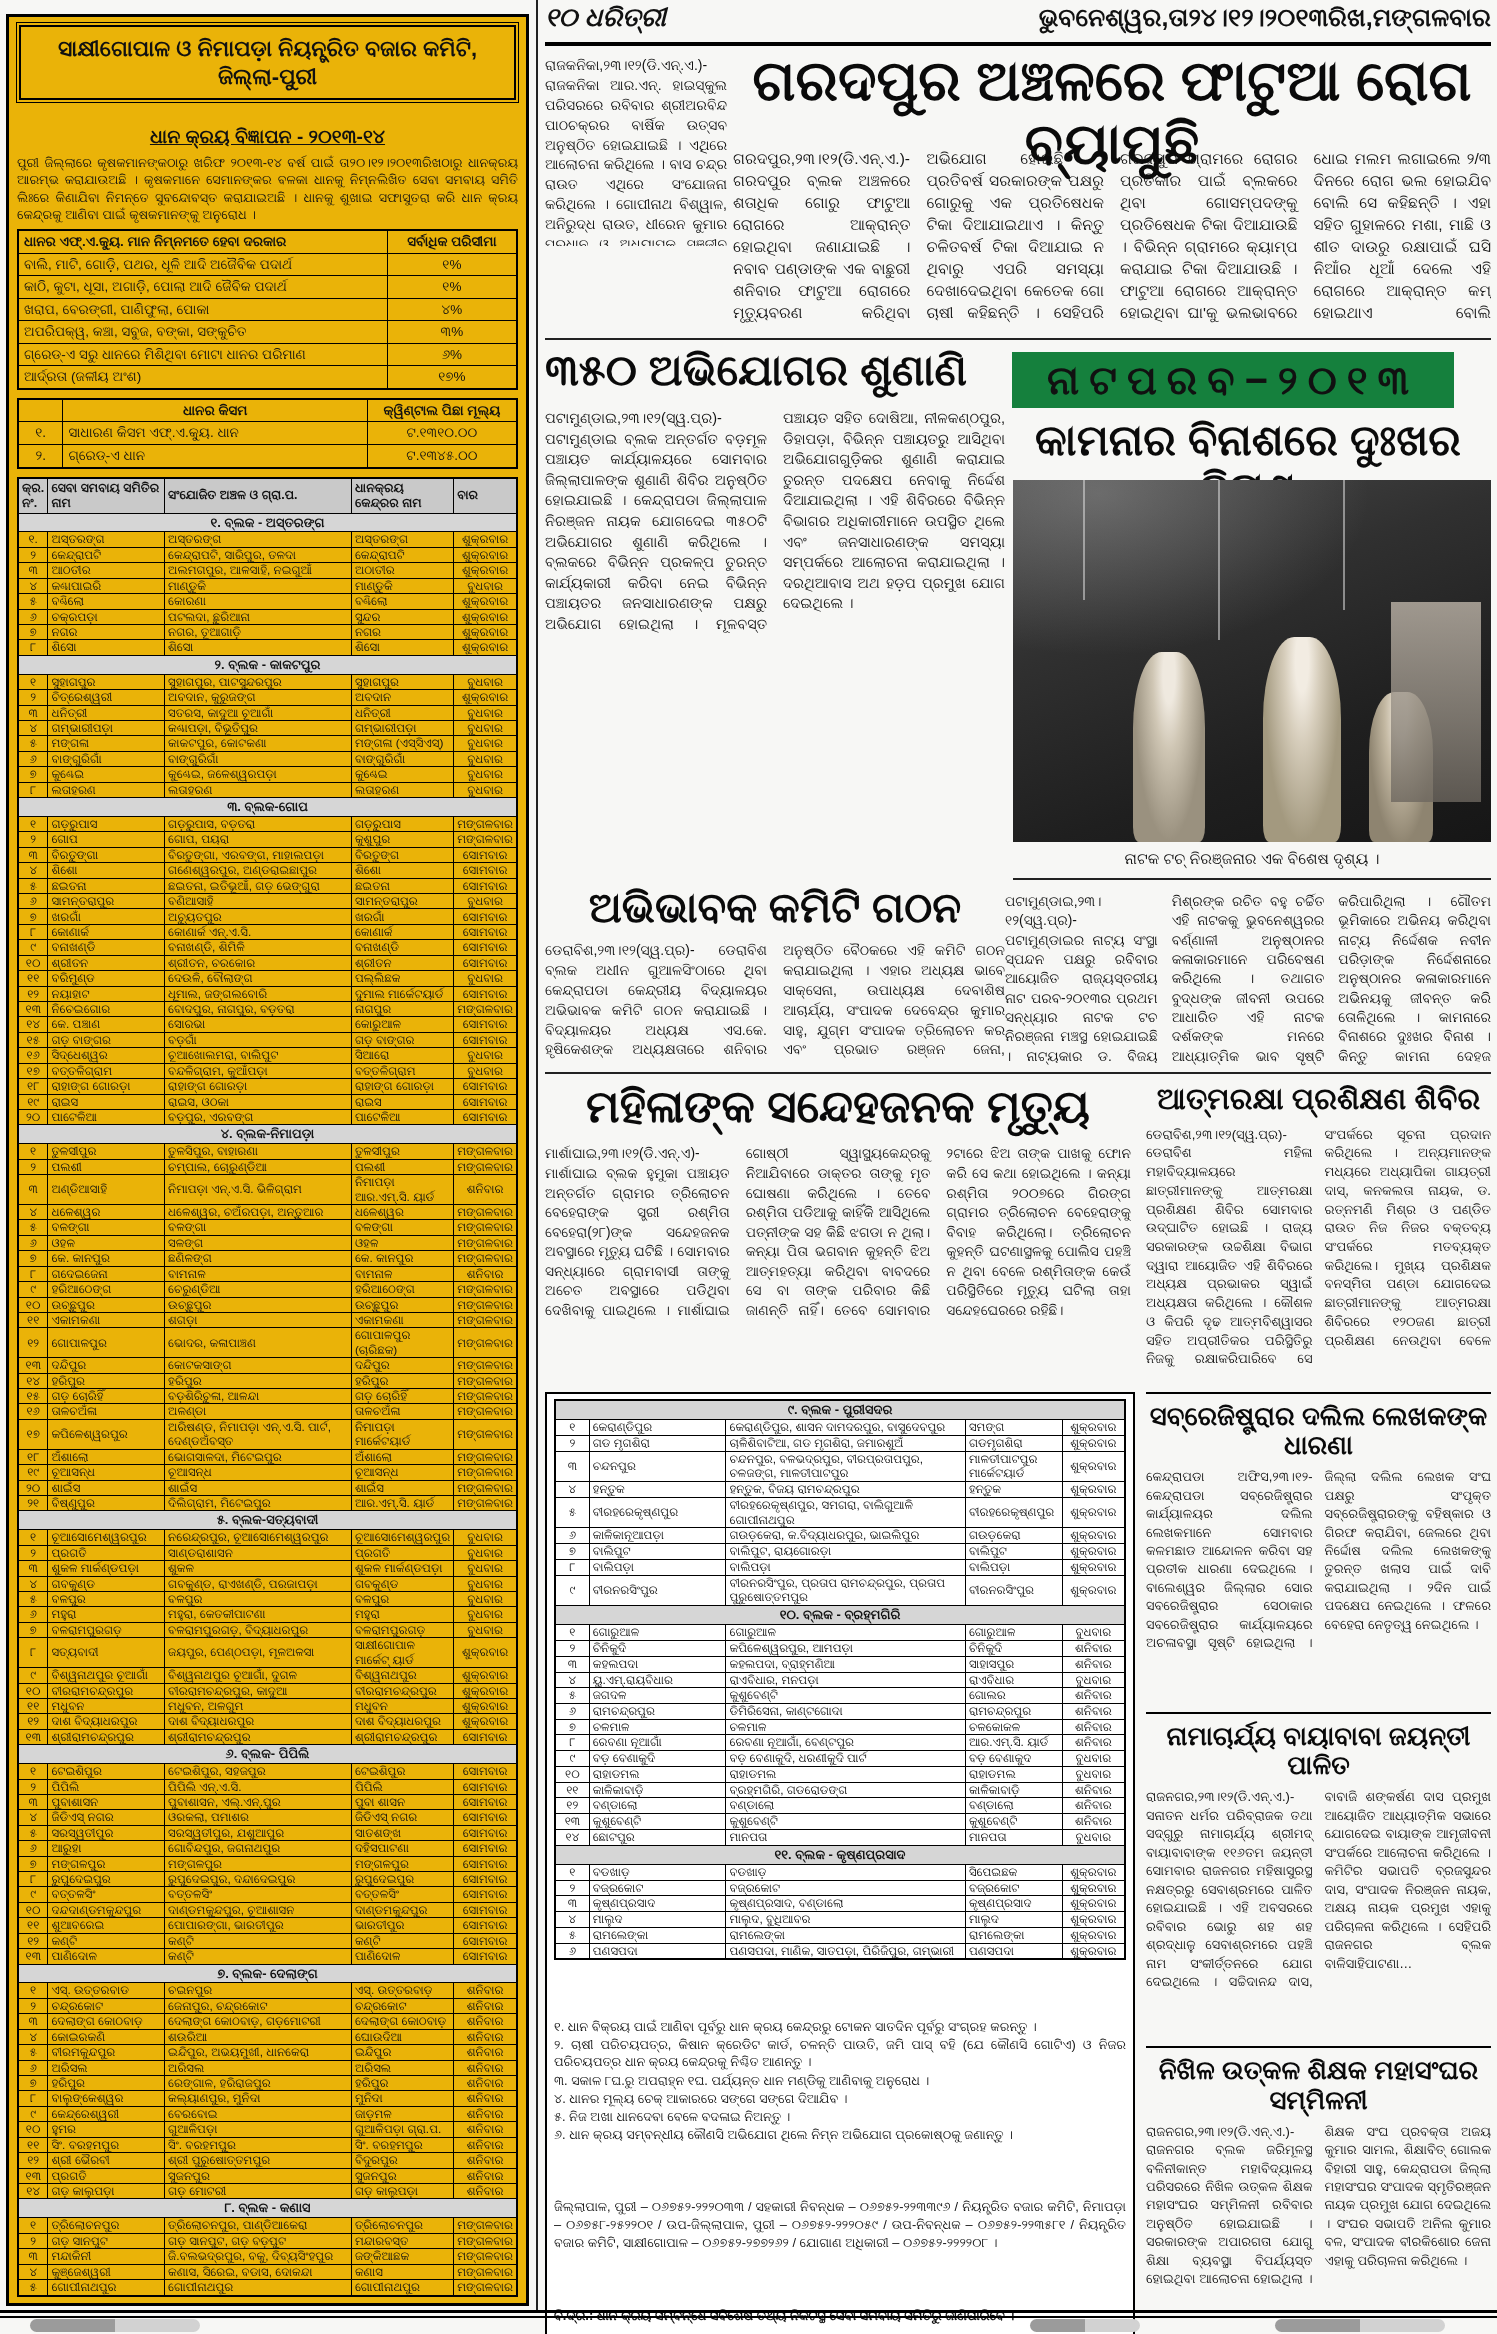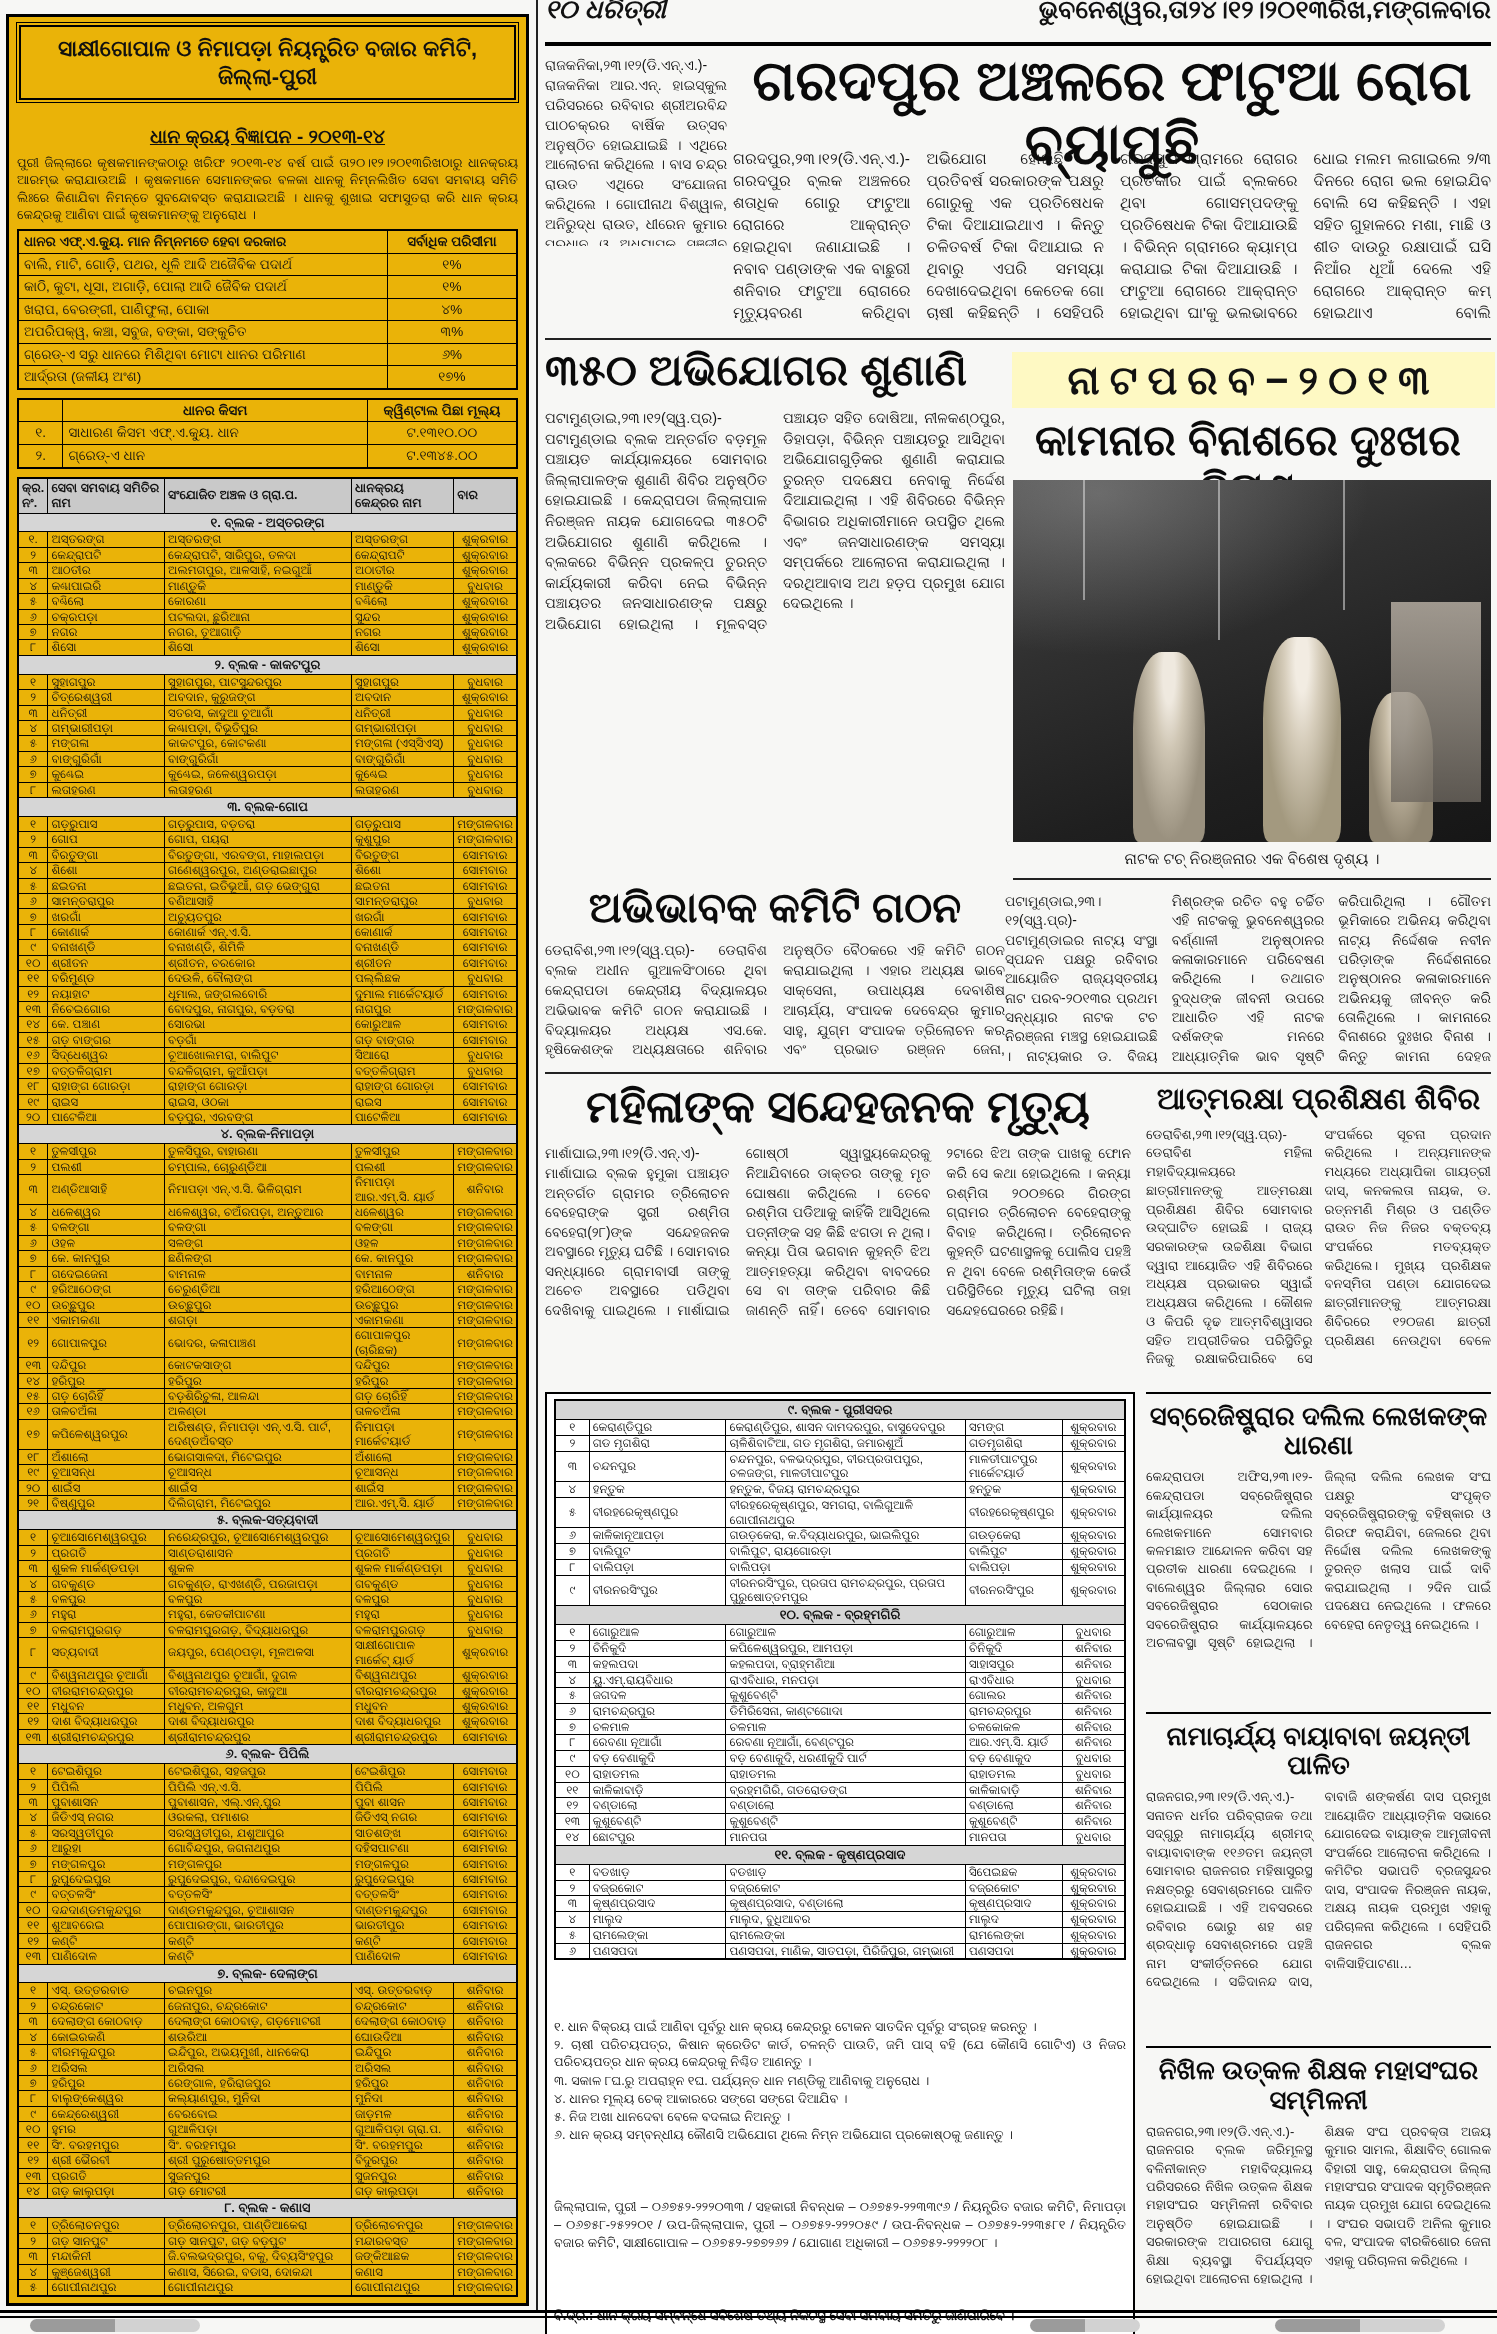--- a/index.html
+++ b/index.html
@@ -37,36 +37,36 @@
   tr.band td{background:#d6d6d6;text-align:center !important;font-weight:bold;font-size:13px;padding:1px;}
   
   .vdiv{position:absolute;left:536px;top:0;width:2px;height:2312px;background:#222;}
   .hrule{position:absolute;background:#222;height:2px;}
   .bottom-rule{position:absolute;left:0;top:2310px;width:1497px;height:8px;
       border-top:3px solid #000;border-bottom:2px solid #000;}
   .pill{position:absolute;top:2319px;height:13px;border-radius:7px;
       background:linear-gradient(90deg,#9b9b9b 50%,#d2d2d2 50%);}
   
   .masthead{position:absolute;left:545px;top:4px;width:946px;height:42px;display:flex;
-      justify-content:space-between;align-items:flex-end;border-bottom:4px solid #000;padding-bottom:17px;}
+      justify-content:space-between;align-items:flex-end;border-bottom:4px solid #000;padding-bottom:9px;}
   .mast-left{font-size:26px;font-weight:bold;font-style:italic;}
   .mast-right{font-size:25px;font-weight:bold;}
   
   .headline{font-weight:bold;text-align:center;line-height:1.12;color:#0a0a0a;}
   .body{font-size:14.5px;line-height:1.42;text-align:justify;column-gap:16px;overflow:hidden;}
   .art{position:absolute;}
   .a-aurobindo{left:545px;top:56px;width:182px;height:278px;}
   .a-aurobindo .headline{font-size:23px;margin-bottom:10px;}
   .a-aurobindo .body{font-size:14px;height:190px;}
   .h-garadpur{position:absolute;left:733px;top:50px;width:758px;font-size:56px;}
   .b-garadpur{position:absolute;left:733px;top:148px;width:758px;height:186px;column-count:4;font-size:15.5px;}
   .a-hearing{left:545px;top:346px;width:460px;height:534px;}
   .a-hearing .headline{font-size:43px;text-align:left;margin-bottom:14px;}
   .a-hearing .body{column-count:2;height:440px;font-size:14.5px;}
-  .banner{position:absolute;left:1012px;top:352px;width:483px;height:56px;background:#fef9c3;
+  .banner{position:absolute;left:1012px;top:352px;width:442px;height:56px;background:#15803d;
       font-weight:bold;font-size:40px;text-align:center;letter-spacing:10px;line-height:56px;}
   .h-kamana{position:absolute;left:1005px;top:416px;width:486px;font-size:43px;}
   .photo{position:absolute;left:1013px;top:480px;width:478px;height:362px;
       background:linear-gradient(160deg,#4a4a4a 0%,#303030 35%,#1f1f1f 70%,#161616 100%);overflow:hidden;}
   .photo .sweep{position:absolute;left:-40px;top:-30px;width:420px;height:220px;
       background:radial-gradient(ellipse at 30% 20%,rgba(200,200,200,.30),rgba(0,0,0,0) 65%);}
   .photo .rope{position:absolute;top:0;width:2px;height:120px;background:rgba(220,220,220,.55);}
   .photo .fig{position:absolute;bottom:0;border-radius:40% 40% 8% 8%;
       background:radial-gradient(ellipse at 50% 18%,#e8e2d8 12%,#bdb5a6 30%,#8d crap);}
   .fig1{left:120px;width:72px;height:190px;background:radial-gradient(ellipse at 50% 12%,#efe9df 12%,#cfc6b4 32%,#9a917f 70%);}

